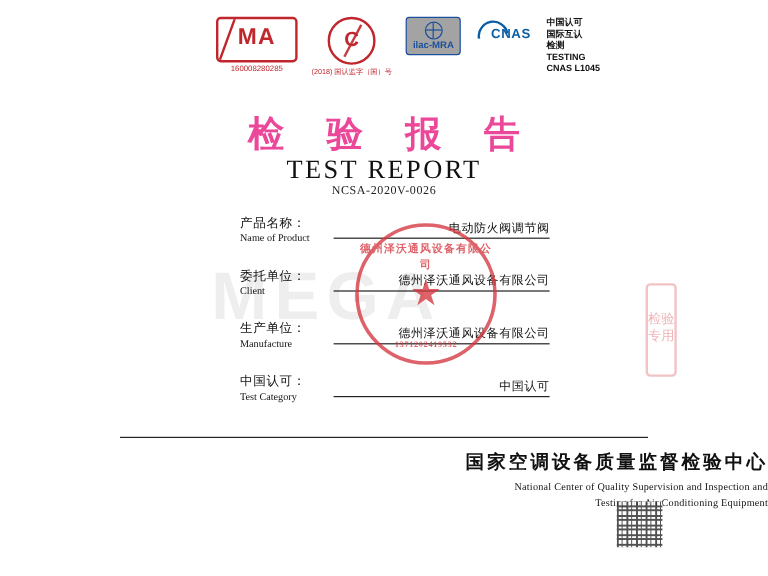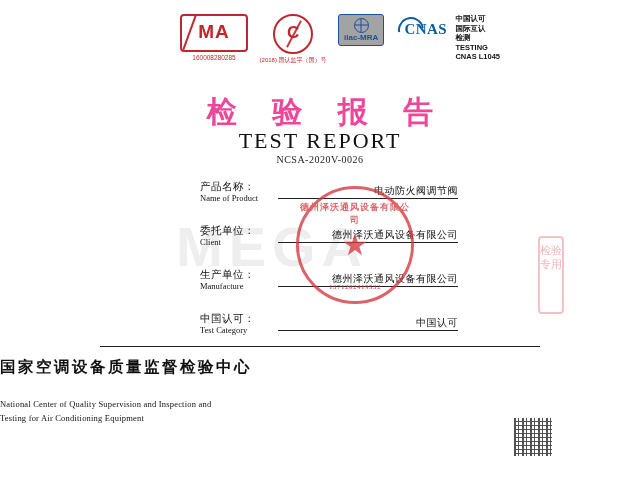--- a/index.html
+++ b/index.html
@@ -140,23 +140,23 @@
   }
 
   
   .cnas {
     width: 48px;
     height: 30px;
     display: flex;
     align-items: center;
     justify-content: center;
     color: #0b5fa5;
-    font-family: Liberation Serif, serif;
-    font-weight: bold;
-    font-size: 15px;
+    font-family: Liberation Sans, sans-serif;
+    font-weight: bold;
+    font-size: 11px;
     letter-spacing: .5px;
     position: relative;
   }
   .cnas .swoosh {
     position: absolute;
     left: 2px; top: 3px;
     width: 22px; height: 22px;
     border: 2.4px solid #0b5fa5;
     border-radius: 50%;
     border-right-color: transparent;
@@ -249,39 +249,39 @@
     color: #111;
     letter-spacing: .5px;
     line-height: 17px;
     white-space: nowrap;
   }
 
   
   .footer {
     position: absolute;
     left: 0; right: 0;
-    top: 346px;
-    text-align: left;
+    top: 364px;
+    text-align: right;
   }
   .footer .sep {
     width: 440px;
     height: 1px;
     background: #222;
     margin: 0 auto 10px auto;
   }
   .org-cn {
     font-size: 15.5px;
     font-weight: bold;
     letter-spacing: 2.5px;
     color: #111;
   }
   .org-en1, .org-en2 {
     font-size: 8.5px;
     color: #111;
-    margin-top: 21px;
+    margin-top: 4px;
     letter-spacing: .2px;
   }
   .org-en2 { margin-top: 4px; }
 
   
   .seal {
     position: absolute;
     left: 296px;
     top: 186px;
     width: 112px;
@@ -327,21 +327,21 @@
     right: 76px;
     top: 236px;
     width: 26px;
     height: 78px;
     border: 2px solid rgba(212,55,63,0.30);
     border-radius: 4px;
     color: rgba(212,55,63,0.38);
     font-size: 11px;
     line-height: 1.25;
     text-align: center;
-    padding-top: 6px;
+    padding-top: 22px;
     box-sizing: border-box;
     pointer-events: none;
   }
 
   
   .qr {
     position: absolute;
     right: 88px;
     bottom: 24px;
     width: 38px;

